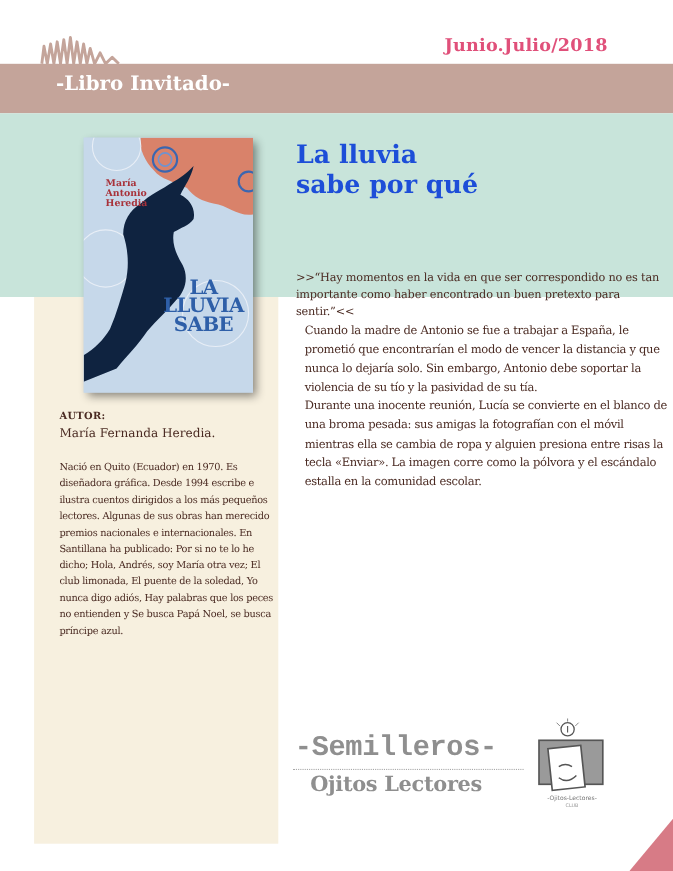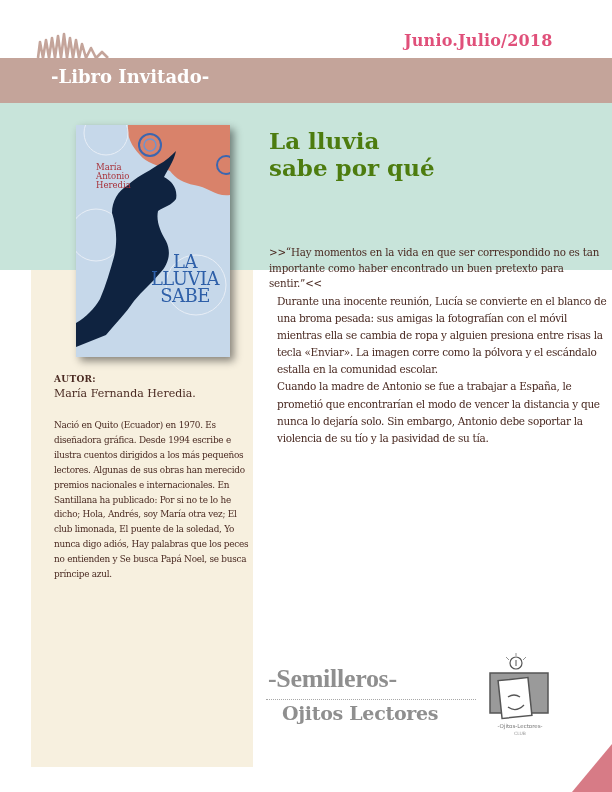--- a/index.html
+++ b/index.html
@@ -5,31 +5,31 @@
     html, body { margin: 0; padding: 0; }
     body { width: 612px; height: 792px; position: relative; background: #ffffff; overflow: hidden;
       font-family: "DejaVu Serif", serif; color: #4a2a22; }
     .abs { position: absolute; }
     .date { left: 404px; top: 31px; font-family: "DejaVu Serif", serif; font-weight: bold; font-size: 16px; color: #e0507a; letter-spacing: 0.2px; }
     .deco { left: 36px; top: 30px; width: 100px; height: 30px; }
     .band-taupe { left: 0; top: 58px; width: 612px; height: 45px; background: #c4a49a; }
     .section-title { left: 51px; top: 66px; font-family: "DejaVu Serif", serif; font-weight: bold; font-size: 18px; color: #ffffff; }
     .band-mint { left: 0; top: 103px; width: 612px; height: 167px; background: #c8e4da; }
     .cream-col { left: 31px; top: 270px; width: 222px; height: 497px; background: #f7f0df; }
-    .book { left: 76px; top: 125px; width: 154px; height: 232px; box-shadow: 4px 4px 8px rgba(0,0,0,0.45); overflow: hidden; background: #c6d8ea; }
+    .book { left: 76px; top: 125px; width: 154px; height: 232px; box-shadow: 4px 4px 8px rgba(0,0,0,0.45); overflow: hidden; background: #c6d8ea; font-weight: bold; }
     .book svg { display: block; }
     .book-author { position: absolute; left: 20px; top: 38px; font-family: "DejaVu Serif", serif; font-size: 8.5px; line-height: 9px; color: #a8323a; text-align: left; }
     .book-title { position: absolute; left: 70px; top: 128px; font-family: "DejaVu Serif", serif; font-size: 18px; line-height: 17px; color: #2e5fa8; text-align: center; width: 78px; letter-spacing: -0.5px; }
-    .main-title { left: 269px; top: 127px; font-family: "DejaVu Serif", serif; font-weight: bold; font-size: 23px; line-height: 27px; color: #4d7c0f; }
+    .main-title { left: 269px; top: 127px; font-family: "DejaVu Serif", serif; font-weight: bold; font-size: 23px; line-height: 27px; color: #1d4ed8; }
     .quote { left: 269px; top: 197px; width: 335px; font-family: "DejaVu Serif", serif; font-size: 10.3px; line-height: 15.5px; color: #4a2a22; letter-spacing: -0.2px; margin-top: 48px; }
     .autor-label { left: 54px; top: 374px; font-family: "DejaVu Serif", serif; font-weight: bold; font-size: 9px; color: #4a2a22; letter-spacing: 0.3px; }
     .autor-name { left: 54px; top: 387px; font-family: "DejaVu Serif", serif; font-size: 11px; color: #4a2a22; }
     .bio { left: 54px; top: 418px; width: 200px; font-family: "DejaVu Serif", serif; font-size: 8.9px; line-height: 14.9px; color: #4a2a22; letter-spacing: -0.25px; }
     .synopsis { left: 277px; top: 293px; width: 330px; font-family: "DejaVu Serif", serif; font-size: 10.5px; line-height: 17.1px; color: #4a2a22; letter-spacing: -0.3px; }
-    .semilleros { left: 268px; top: 664px; font-family: Liberation Serif, serif; font-weight: bold; font-size: 26px; color: #8f8f8f; letter-spacing: -0.3px; }
+    .semilleros { left: 268px; top: 664px; font-family: Liberation Mono, monospace; font-weight: bold; font-size: 26px; color: #8f8f8f; letter-spacing: -0.3px; }
     .dotline { left: 266px; top: 699px; width: 210px; height: 0; border-top: 1.5px dotted #a8a8a8; }
     .ojitos { left: 282px; top: 702px; font-family: "DejaVu Serif", serif; font-weight: bold; font-size: 19px; color: #8f8f8f; letter-spacing: -0.3px; }
     .logo { left: 484px; top: 653px; width: 72px; height: 86px; }
     .logo-text { position: absolute; left: 0; top: 70px; width: 72px; text-align: center; font-family: "DejaVu Sans", sans-serif; font-size: 5.5px; color: #777; }
     .logo-club { position: absolute; left: 0; top: 78px; width: 72px; text-align: center; font-family: "DejaVu Sans", sans-serif; font-size: 4.5px; color: #999; }
     .corner { left: 572px; top: 744px; width: 40px; height: 48px; }
   </style>
 </head>
 <body>
 
@@ -71,22 +71,22 @@
 
 <div class="abs main-title" style="white-space: pre-line;">La lluvia
 sabe por qué</div>
 <div class="abs quote">&gt;&gt;“Hay momentos en la vida en que ser correspondido no es tan importante como haber encontrado un buen pretexto para sentir.”&lt;&lt;</div>
 
 <div class="abs autor-label">AUTOR:</div>
 <div class="abs autor-name">María Fernanda Heredia.</div>
 <div class="abs bio">Nació en Quito (Ecuador) en 1970. Es diseñadora gráfica. Desde 1994 escribe e ilustra cuentos dirigidos a los más pequeños lectores. Algunas de sus obras han merecido premios nacionales e internacionales. En Santillana ha publicado: Por si no te lo he dicho; Hola, Andrés, soy María otra vez; El club limonada, El puente de la soledad, Yo nunca digo adiós, Hay palabras que los peces no entienden y Se busca Papá Noel, se busca príncipe azul.</div>
 
 <div class="abs synopsis">
+  <div>Cuando la madre de Antonio se fue a trabajar a España, le prometió que encontrarían el modo de vencer la distancia y que nunca lo dejaría solo. Sin embargo, Antonio debe soportar la violencia de su tío y la pasividad de su tía.</div>
   <div>Durante una inocente reunión, Lucía se convierte en el blanco de una broma pesada: sus amigas la fotografían con el móvil mientras ella se cambia de ropa y alguien presiona entre risas la tecla «Enviar». La imagen corre como la pólvora y el escándalo estalla en la comunidad escolar.</div>
-  <div>Cuando la madre de Antonio se fue a trabajar a España, le prometió que encontrarían el modo de vencer la distancia y que nunca lo dejaría solo. Sin embargo, Antonio debe soportar la violencia de su tío y la pasividad de su tía.</div>
 </div>
 
 <div class="abs semilleros">-Semilleros-</div>
 <div class="abs dotline"></div>
 <div class="abs ojitos">Ojitos Lectores</div>
 
 <div class="abs logo">
   <svg width="72" height="70" viewBox="0 0 72 70">
     <rect x="6" y="20" width="58" height="40" fill="#9a9a9a" stroke="#555" stroke-width="1.5"></rect>
     <rect x="16" y="26" width="30" height="38" fill="#ffffff" stroke="#555" stroke-width="1.5" transform="rotate(-6 31 45)"></rect>

